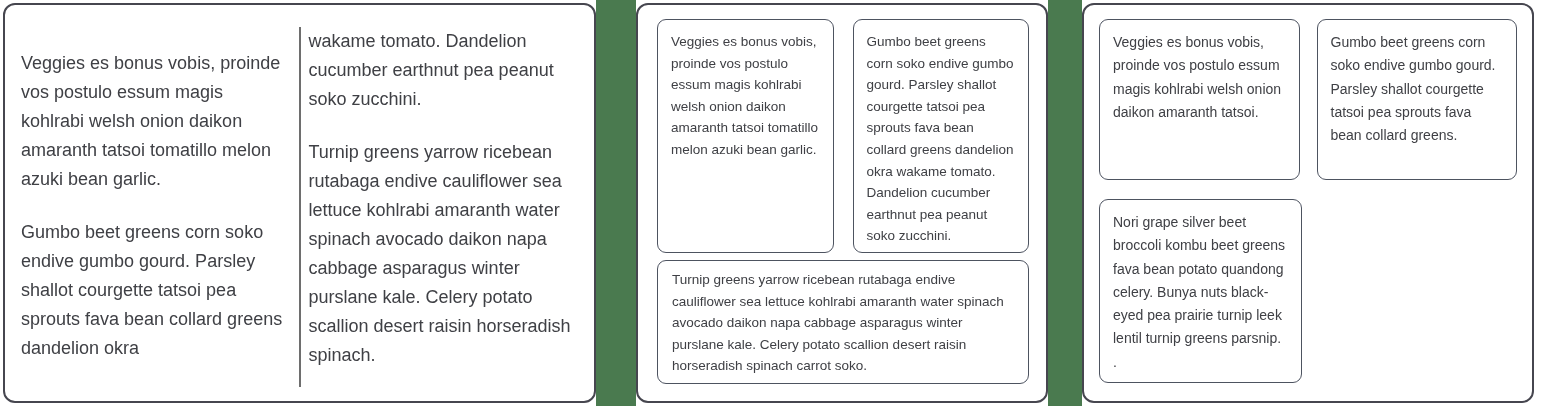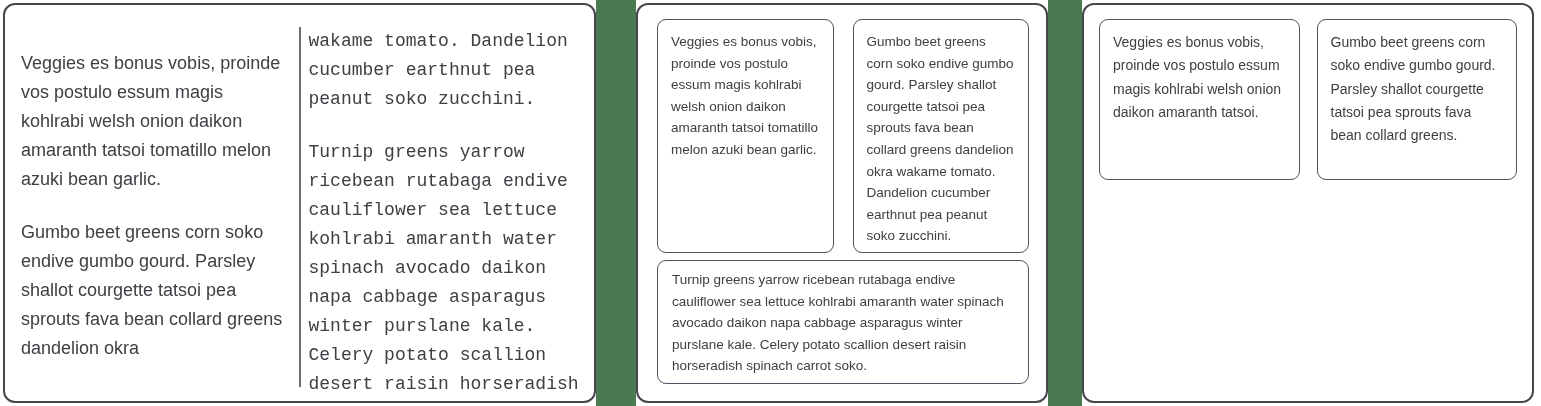--- a/index.html
+++ b/index.html
@@ -40,21 +40,21 @@
     padding: 22px 10px 14px 16px;
     display: flex;
     align-items: stretch;
   }
   .panel-1 p {
     margin: 0 0 24px 0;
     font-size: 18px;
     line-height: 29px;
   }
   .p1-col-1 { flex: 0 0 270px; padding-top: 22px; }
-  .p1-col-2 { flex: 1 1 auto; font-family: Liberation Mono, monospace; }
+  .p1-col-2 { flex: 1 1 auto; }
   .p1-rule {
     flex: 0 0 1.5px;
     background: var(--rule, #6e6e6e);
     margin: 0 8px;
   }
 
   
   .box {
     background: #ffffff;
     border: 1.5px solid var(--card-border, #4d5360);
@@ -123,15 +123,18 @@
 
   <section class="panel panel-3">
     <div class="p3-top">
       <div class="box">
         <p>Veggies es bonus vobis, proinde vos postulo essum magis kohlrabi welsh onion daikon amaranth tatsoi.</p>
       </div>
       <div class="box">
         <p>Gumbo beet greens corn soko endive gumbo gourd. Parsley shallot courgette tatsoi pea sprouts fava bean collard greens.</p>
       </div>
     </div>
+    <div class="box p3-bottom">
+      <p>Nori grape silver beet broccoli kombu beet greens fava bean potato quandong celery. Bunya nuts black-eyed pea prairie turnip leek lentil turnip greens parsnip. .</p>
+    </div>
   </section>
 
 </div>
 
 </body></html>

